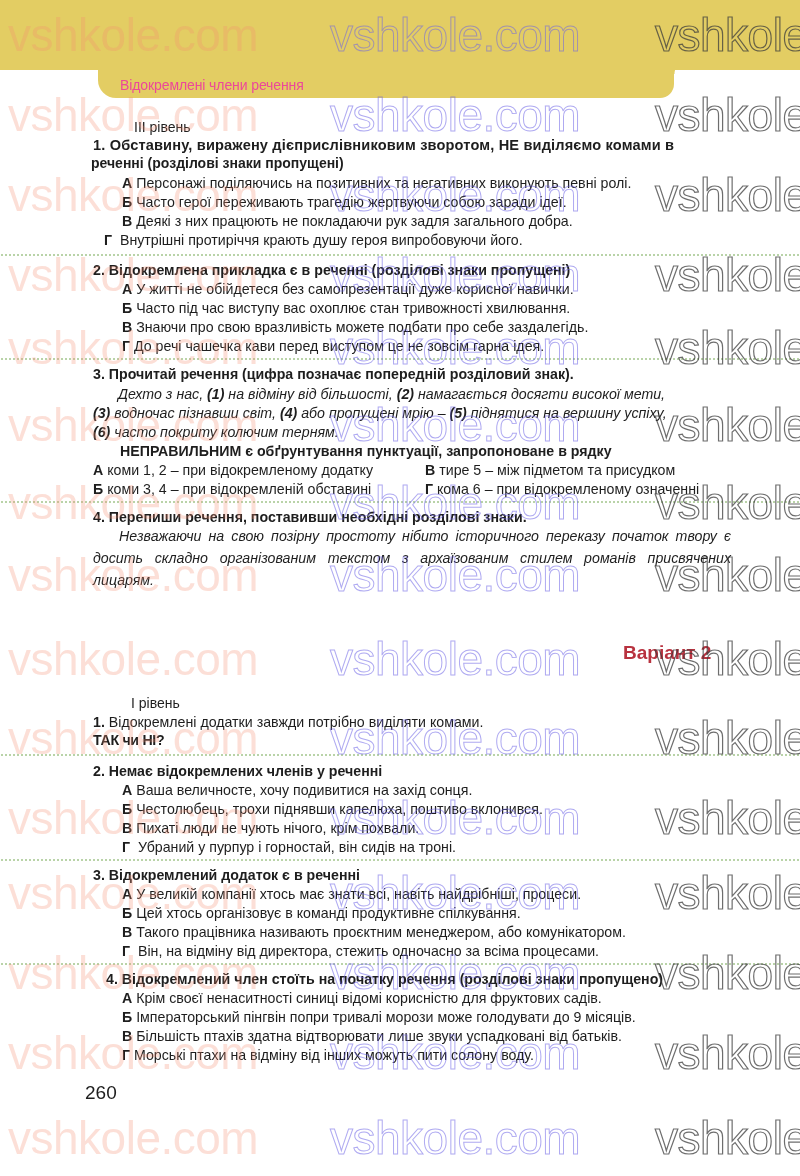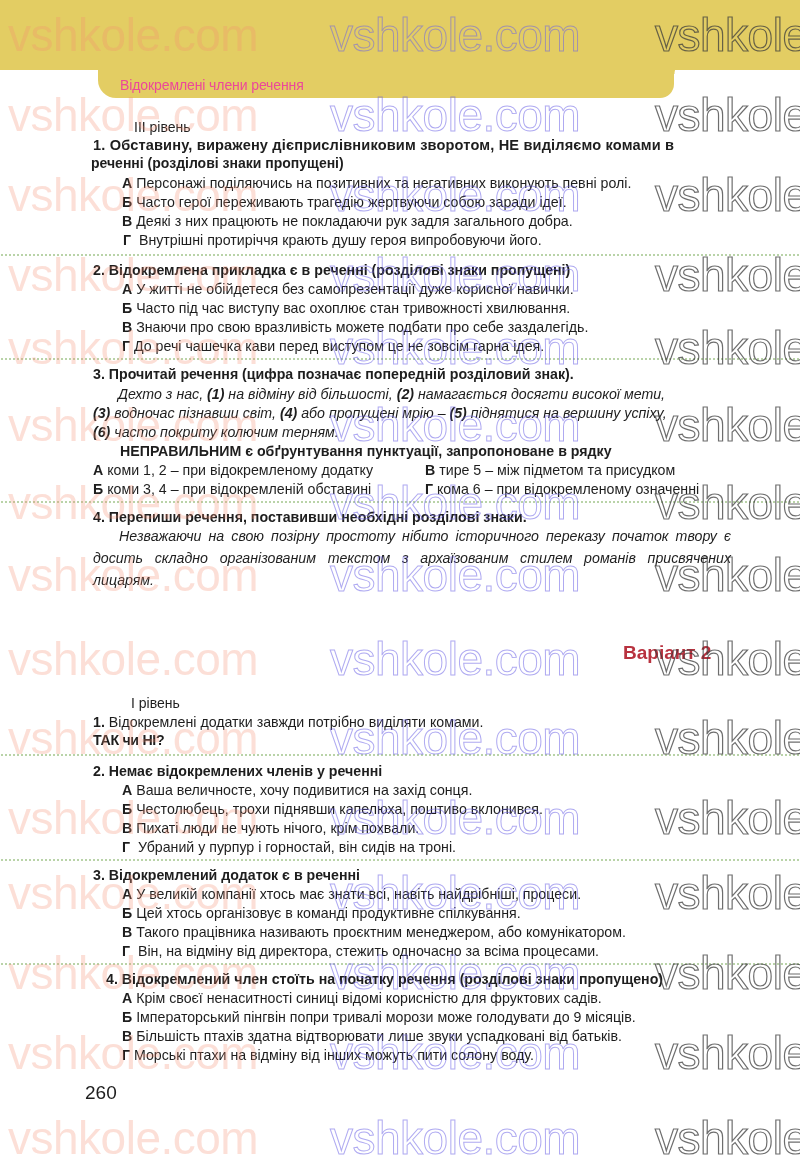--- a/index.html
+++ b/index.html
@@ -63,21 +63,21 @@
 <div class="header-title">Відокремлені члени речення</div>
 
 <div class="line level" style="left:134px;top:118px;">III рівень</div>
 
 <div class="line b" style="left:93px;top:136px;font-size:14.6px;letter-spacing:0.15px;">1. Обставину, виражену дієприслівниковим зворотом, НЕ виділяємо комами в</div>
 <div class="line b" style="left:91px;top:154px;font-size:14px;">реченні (розділові знаки пропущені)</div>
 
 <div class="line" style="left:122px;top:174px;"><span class="b">А</span> <span>Персонажі поділяючись на позитивних та негативних виконують певні ролі.</span></div>
 <div class="line" style="left:122px;top:193px;"><span class="b">Б</span> <span>Часто герої переживають трагедію жертвуючи собою заради ідеї.</span></div>
 <div class="line" style="left:122px;top:212px;"><span class="b">В</span> <span>Деякі з них працюють не покладаючи рук задля загального добра.</span></div>
-<div class="line" style="left:123px;top:231px;"><span class="b">Г</span>&nbsp; <span>Внутрішні протиріччя крають душу героя випробовуючи його.</span></div>
+<div class="line" style="left:104px;top:231px;"><span class="b">Г</span>&nbsp; <span>Внутрішні протиріччя крають душу героя випробовуючи його.</span></div>
 
 <div class="sep" style="top:254px;"></div>
 
 <div class="line b" style="left:93px;top:261px;">2. Відокремлена прикладка є в реченні (розділові знаки пропущені)</div>
 <div class="line" style="left:122px;top:280px;"><span class="b">А</span> <span>У житті не обійдетеся без самопрезентації дуже корисної навички.</span></div>
 <div class="line" style="left:122px;top:299px;"><span class="b">Б</span> <span>Часто під час виступу вас охоплює стан тривожності хвилювання.</span></div>
 <div class="line" style="left:122px;top:318px;"><span class="b">В</span> <span>Знаючи про свою вразливість можете подбати про себе заздалегідь.</span></div>
 <div class="line" style="left:122px;top:337px;"><span class="b">Г</span> <span>До речі чашечка кави перед виступом це не зовсім гарна ідея.</span></div>
 
 <div class="sep" style="top:358px;"></div>

